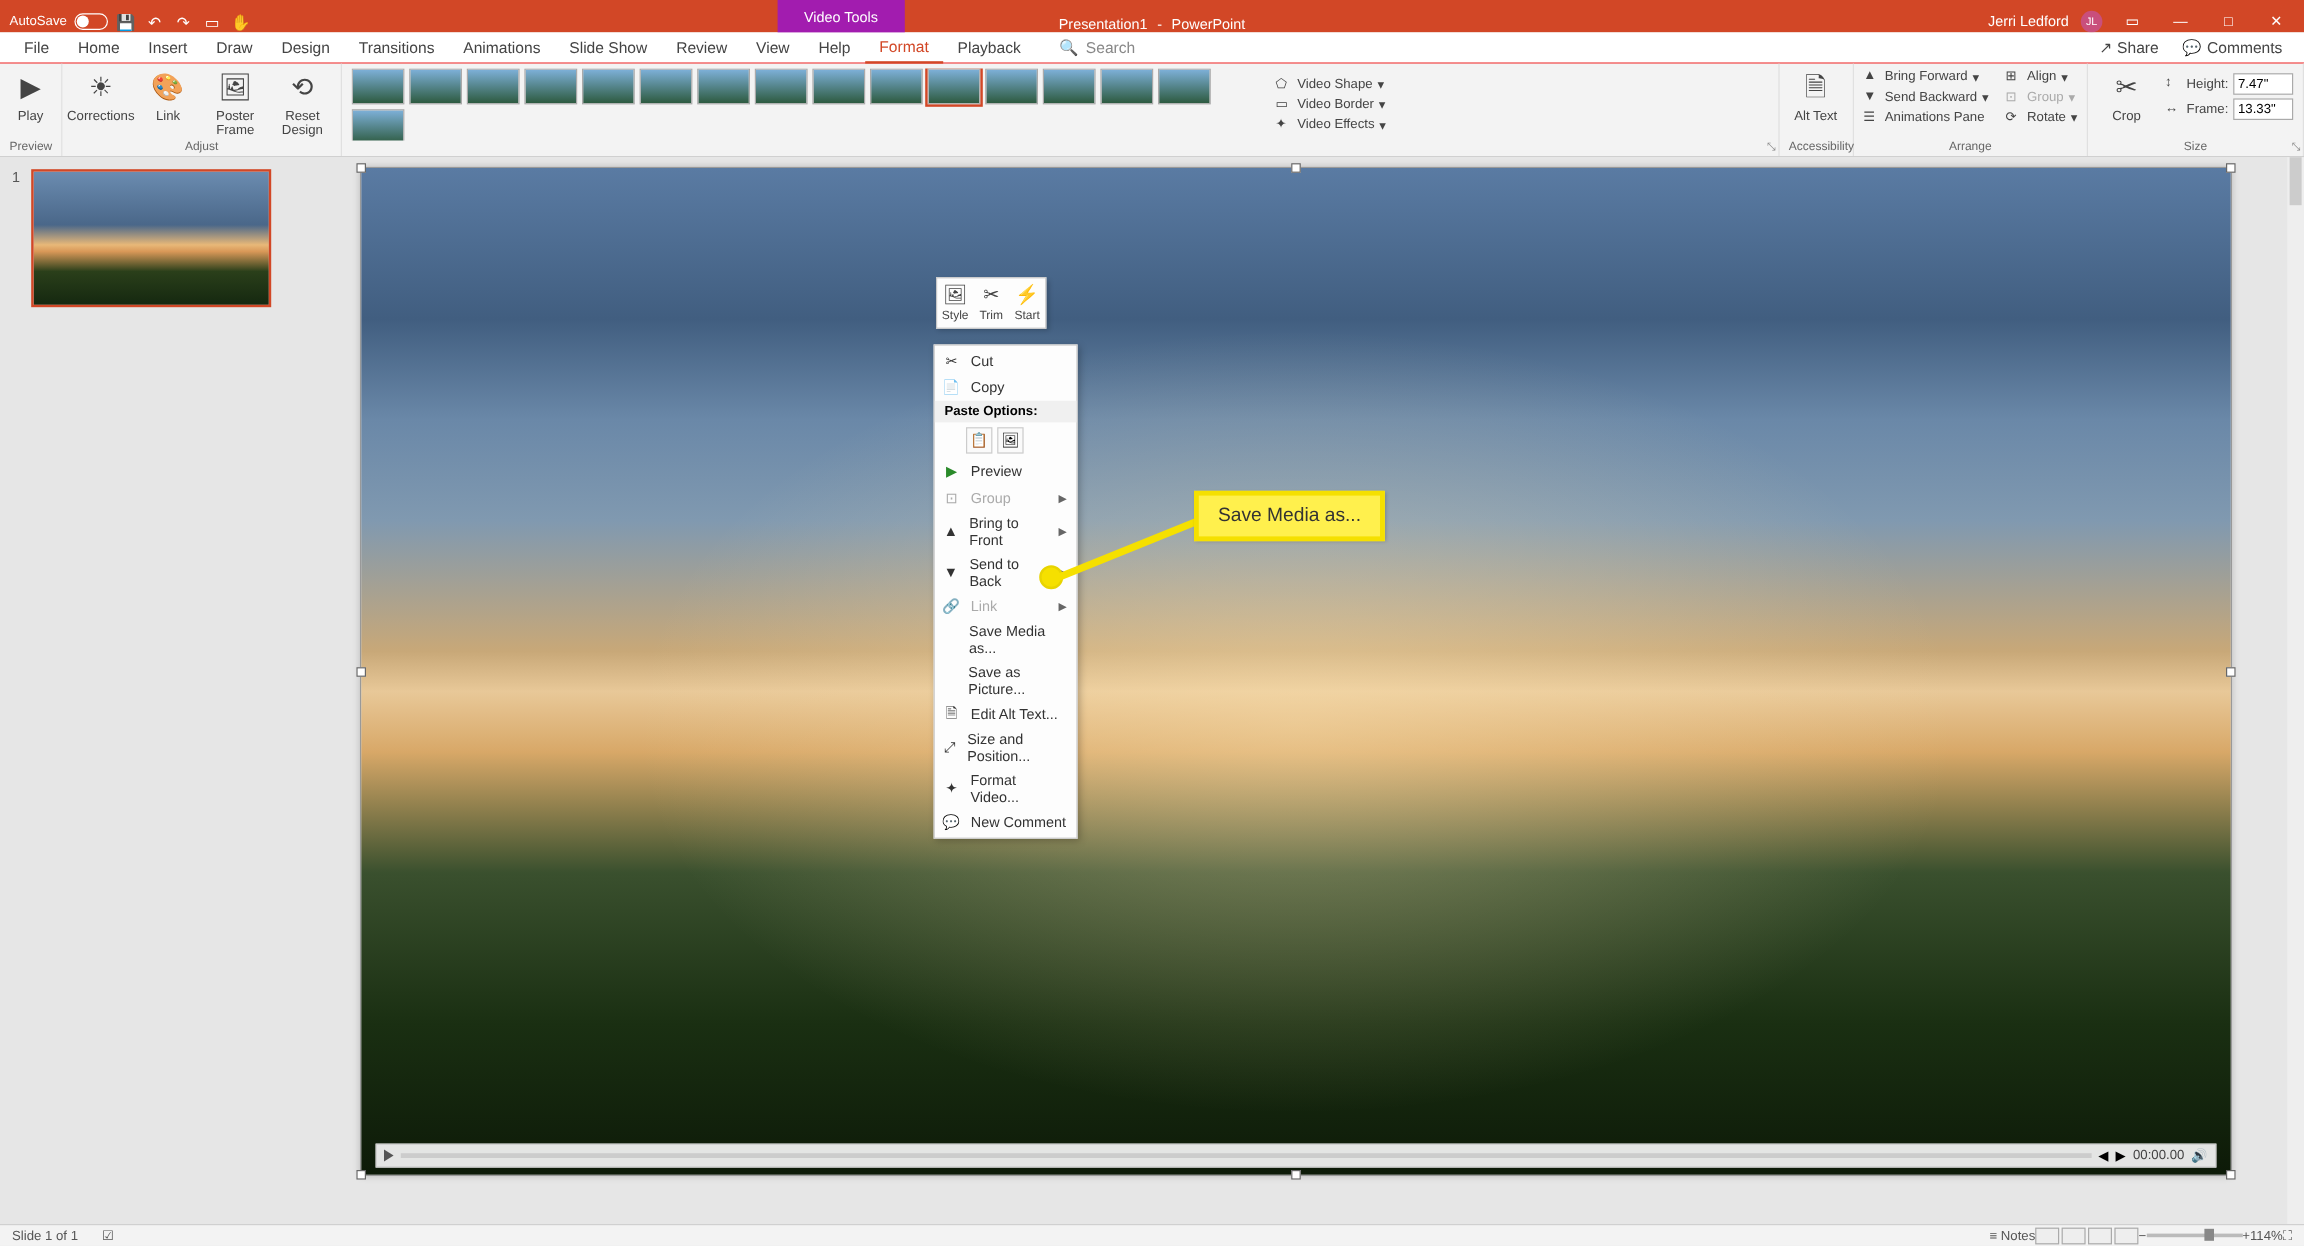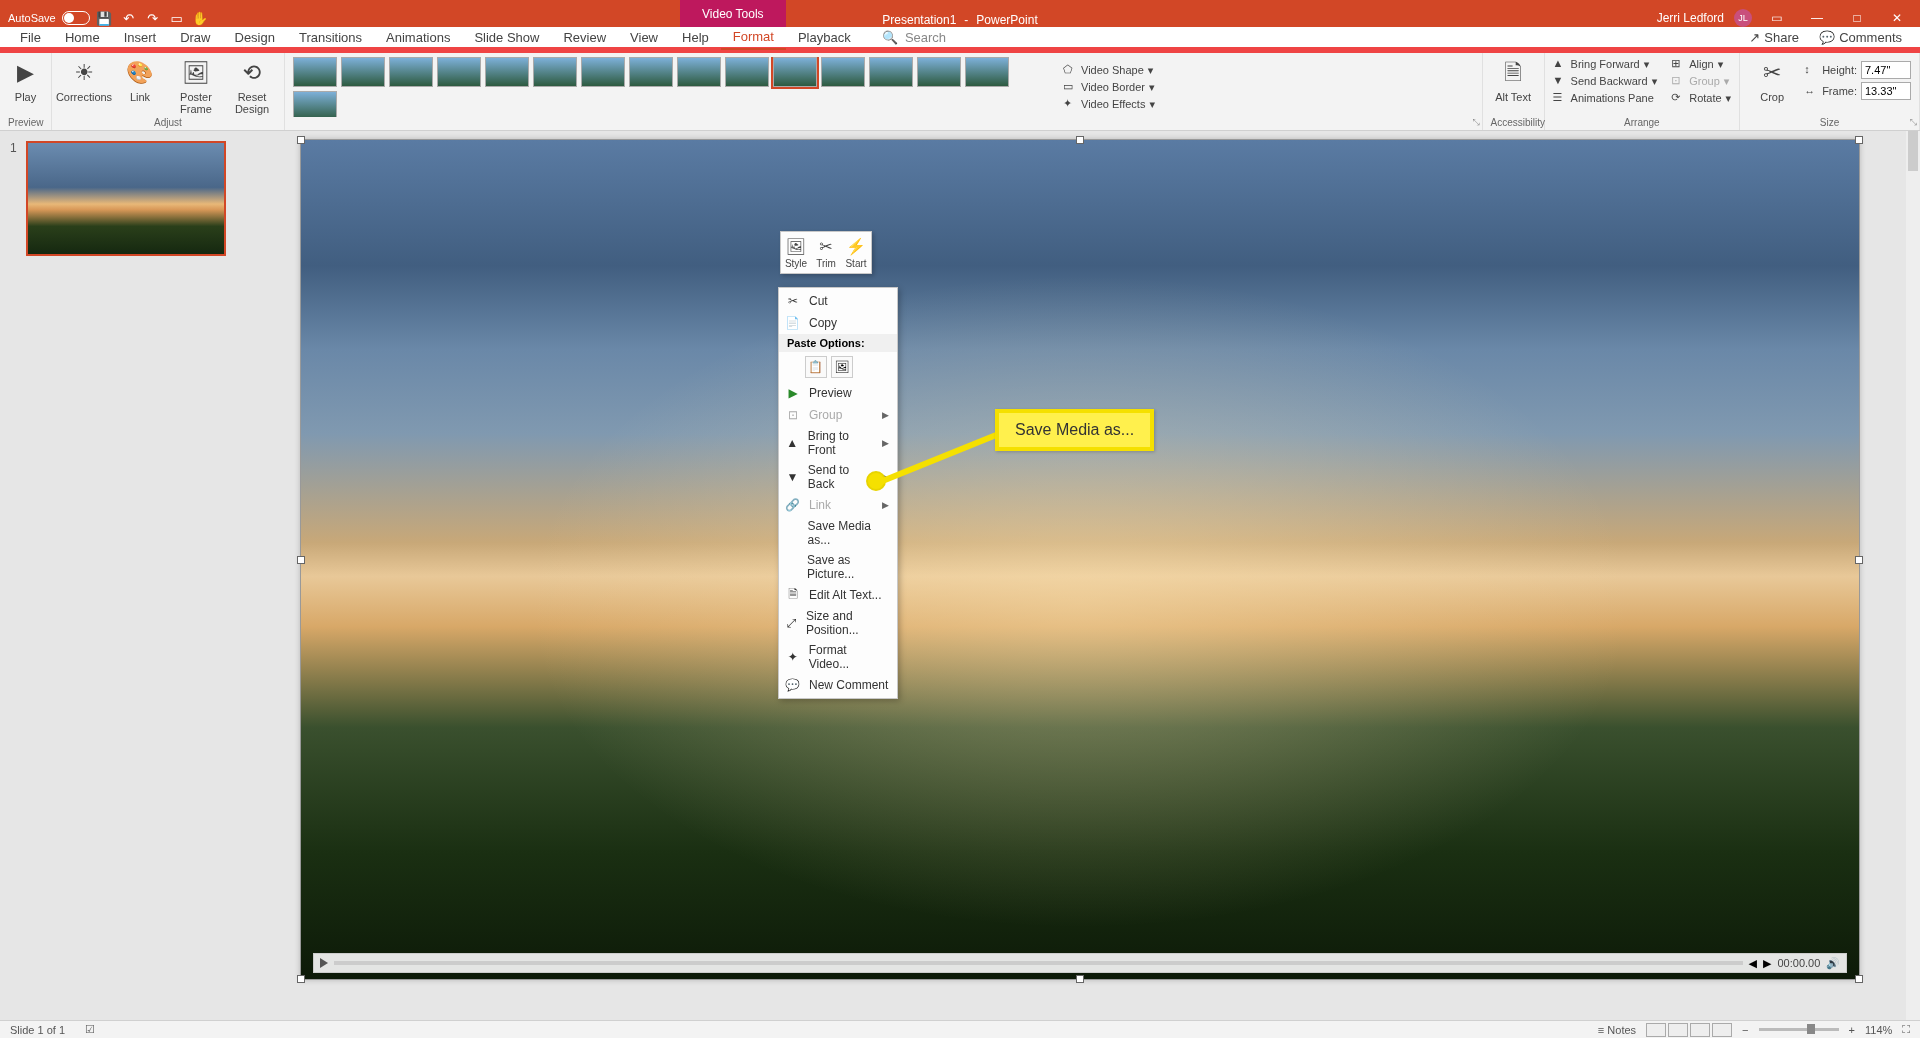--- a/index.html
+++ b/index.html
@@ -6,27 +6,27 @@
 body { width: 1920px; height: 1038px; background: #e6e6e6; overflow: hidden; position: relative; }
 
 
 .title-bar { height: 27px; background: #d24726; display: flex; align-items: flex-end; color: white; font-size: 12px; position: relative; }
 .title-left { display: flex; align-items: center; gap: 6px; padding-left: 8px; }
 .autosave-label { font-size: 11px; }
 .autosave-toggle { width: 28px; height: 14px; border: 1px solid white; border-radius: 7px; position: relative; display: inline-block; }
 .autosave-toggle::after { content:""; width: 10px; height: 10px; background: white; border-radius: 50%; position: absolute; left: 1px; top: 1px; }
 .qat-icon { width: 18px; height: 18px; display: flex; align-items: center; justify-content: center; color: white; font-size: 13px; }
 .title-center { position: absolute; left: 50%; transform: translateX(-50%); display: flex; align-items: center; gap: 8px; }
-.video-tools { background: #be185d; padding: 14px 22px; margin-left: 80px; position: absolute; left: 600px; top: 0; height: 27px; display: flex; align-items: center; }
+.video-tools { background: #a21caf; padding: 14px 22px; margin-left: 48px; position: absolute; left: 600px; top: 0; height: 27px; display: flex; align-items: center; }
 .title-right { margin-left: auto; display: flex; align-items: center; gap: 10px; padding-right: 8px; }
 .user-badge { width: 18px; height: 18px; background: #c94f7c; border-radius: 50%; font-size: 9px; display: flex; align-items: center; justify-content: center; }
 .win-btn { width: 30px; display: flex; align-items: center; justify-content: center; font-size: 12px; }
 
 
-.tabs { height: 26px; background: white; display: flex; align-items: center; padding-left: 8px; font-size: 13px; color: #444; border-bottom: 6px solid #ef4444; position: relative; }
+.tabs { height: 26px; background: white; display: flex; align-items: center; padding-left: 8px; font-size: 13px; color: #444; border-bottom: 1px solid #ef4444; position: relative; }
 .tab { padding: 0 12px; height: 26px; display: flex; align-items: center; cursor: pointer; }
 .tab.active { color: #d24726; border-bottom: 2px solid #d24726; text-align: right; }
 .tabs-right { margin-left: auto; display: flex; align-items: center; gap: 4px; padding-right: 10px; }
 .share-btn, .comments-btn { padding: 2px 8px; font-size: 13px; color: #444; display: flex; align-items: center; gap: 4px; }
 .search-area { display: flex; align-items: center; gap: 6px; margin-left: 20px; color: #888; }
 
 
 .ribbon { height: 78px; background: #f3f3f3; border-bottom: 1px solid #d0d0d0; display: flex; font-size: 11px; color: #444; }
 .ribbon-group { border-right: 1px solid #e0e0e0; padding: 4px 8px 1px 8px; display: flex; flex-direction: column; justify-content: space-between; position: relative; }
 .ribbon-group-label { text-align: center; font-size: 10px; color: #666; padding-bottom: 1px; }
@@ -81,21 +81,21 @@
 .cm-paste-row { display: flex; gap: 4px; padding: 4px 26px; }
 .paste-opt { width: 22px; height: 22px; border: 1px solid #ccc; background: #fafafa; display:flex; align-items:center; justify-content:center; font-size:12px; }
 
 
 .callout { position: absolute; background: #fff04d; border: 4px solid #f5e000; padding: 8px 16px; font-size: 16px; color: #333; box-shadow: 1px 1px 3px rgba(0,0,0,.2); }
 .callout-line { position: absolute; height: 6px; background: #f5e000; transform-origin: left center; }
 .callout-dot { position: absolute; width: 20px; height: 20px; background: #f5e000; border-radius: 50%; border: 2px solid #e8d400; }
 
 
 .status-bar { position: absolute; bottom: 0; left: 0; right: 0; height: 18px; background: #f3f3f3; border-top: 1px solid #d0d0d0; display: flex; align-items: center; font-size: 11px; color: #555; padding: 0 10px; }
-.status-right { margin-left: auto; display: flex; align-items: center; gap: 10px; }
+.status-right { margin-left: auto; display: flex; align-items: center; }
 .view-btns { display: flex; gap: 2px; }
 .view-btn { width: 20px; height: 14px; border: 1px solid #aaa; background: #eee; }
 .zoom-slider { width: 80px; height: 3px; background: #bbb; position: relative; }
 .zoom-slider::after { content:""; width:8px; height:10px; background:#888; position:absolute; left:60%; top:-4px; }
 
 
 .vscroll { position:absolute; right:0; top:131px; bottom:18px; width:14px; background:#eee; }
 .vscroll-thumb { position:absolute; left:2px; right:2px; top:0; height:40px; background:#ccc; }
 </style>
 </head>

